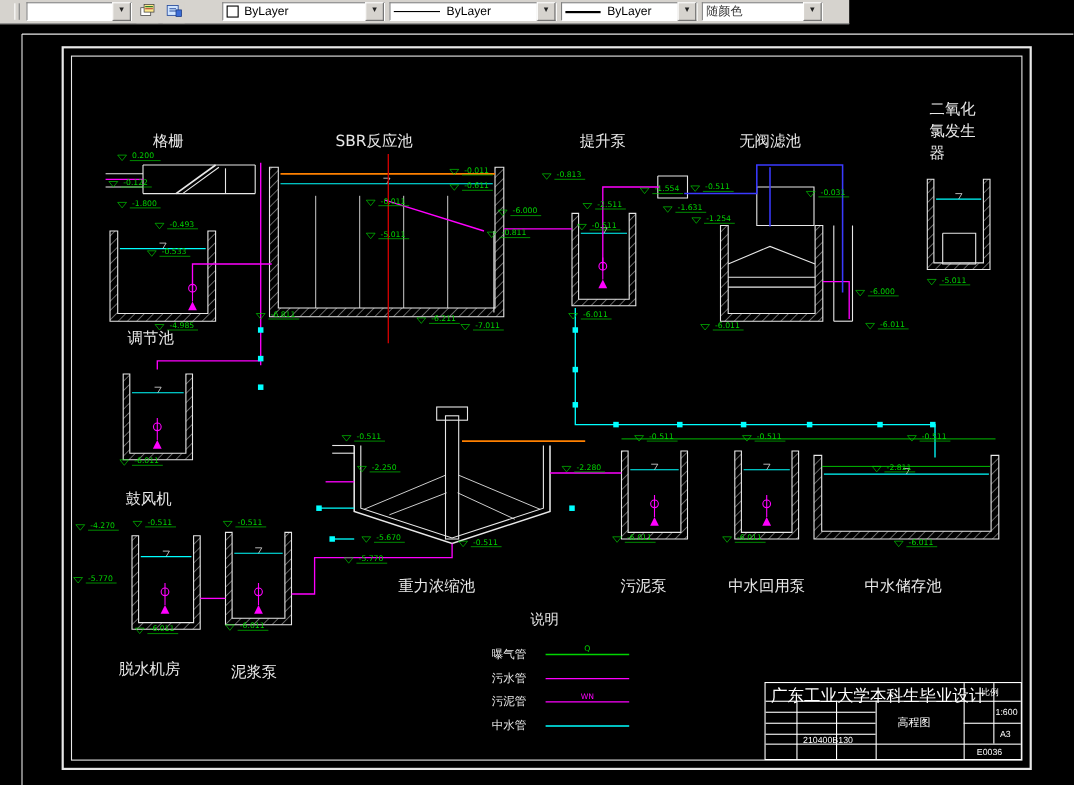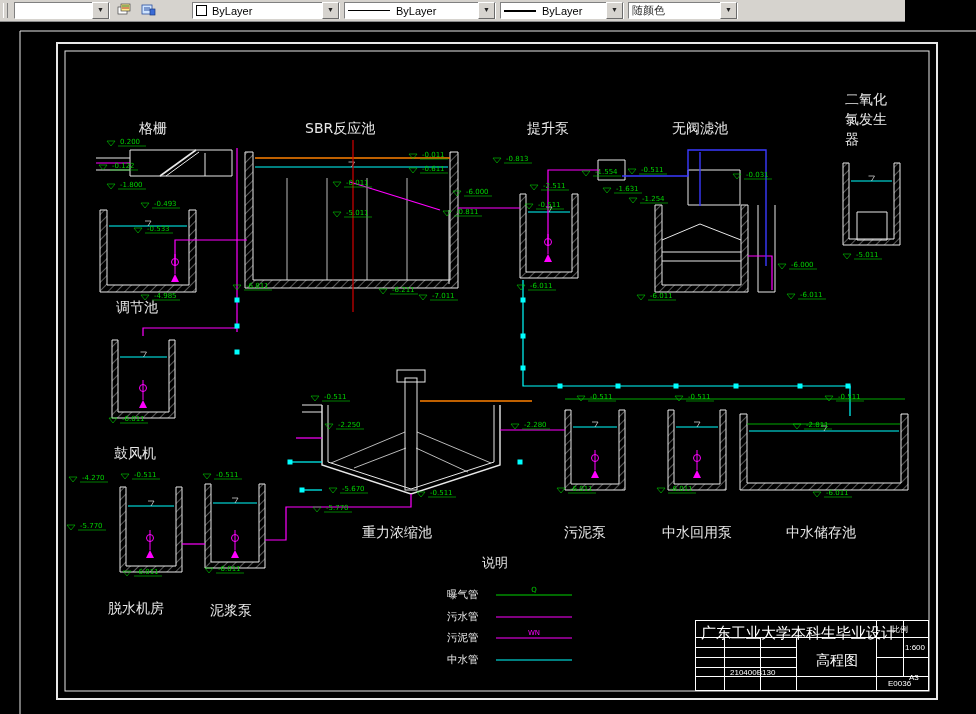--- a/index.html
+++ b/index.html
@@ -2,23 +2,23 @@
 <html><head>
 <meta charset="utf-8">
 <style>
   html,body{margin:0;padding:0}
   body{
     width:976px;height:714px;background:#000;overflow:hidden;position:relative;
     font-family:"Liberation Sans", sans-serif;
   }
   
   .toolbar{
-    position:absolute;top:0;left:0;width:905px;height:22px;background:#d6d3ce;
+    position:absolute;top:0;left:0;width:772px;height:22px;background:#d6d3ce;
     border-bottom:1px solid #8a8a8a;display:flex;align-items:center;gap:4px;
-    padding-left:3px;box-sizing:border-box;z-index:10;
+    padding-left:13px;box-sizing:border-box;z-index:10;
   }
   .grip{width:3px;height:15px;border-left:1px solid #fff;border-right:1px solid #808080;margin-right:2px}
   .combo{
     height:17px;background:#fff;border:1px solid;border-color:#808080 #fff #fff #808080;
     display:flex;align-items:center;font-size:11px;color:#000;padding-left:3px;box-sizing:border-box;
   }
   .combo .arrow{
     margin-left:auto;width:15px;height:15px;background:#d6d3ce;
     border:1px solid;border-color:#fff #6a6a6a #6a6a6a #fff;
     font-size:7px;line-height:13px;text-align:center;color:#222;flex:0 0 15px;
@@ -420,17 +420,17 @@
   <div class="tb-line v" style="left:28px;top:16px;height:53px"></div>
   <div class="tb-line v" style="left:64px;top:16px;height:53px"></div>
   <div class="tb-line h" style="left:0;top:26px;width:100px"></div>
   <div class="tb-line h" style="left:0;top:36px;width:100px"></div>
   <div class="tb-line h" style="left:0;top:46px;width:100px"></div>
   <div class="tb-line h" style="left:180px;top:36px;width:52px"></div>
 
   <div class="tb-text" style="left:5px;top:4px;font-size:15px">广东工业大学本科生毕业设计</div>
   <div class="tb-text" style="left:196px;top:5px">比例</div>
   <div class="tb-text" style="left:209px;top:23px">1:600</div>
-  <div class="tb-text" style="left:120px;top:32px;font-size:14px">高程图</div>
-  <div class="tb-text" style="left:213px;top:53px">A3</div>
+  <div class="tb-text" style="left:120px;top:32px;font-size:10px">高程图</div>
+  <div class="tb-text" style="left:213px;top:43px">A3</div>
   <div class="tb-text" style="left:192px;top:59px">E0036</div>
   <div class="tb-text" style="left:34px;top:48px">210400B130</div>
 </div>
 
 </body></html>

